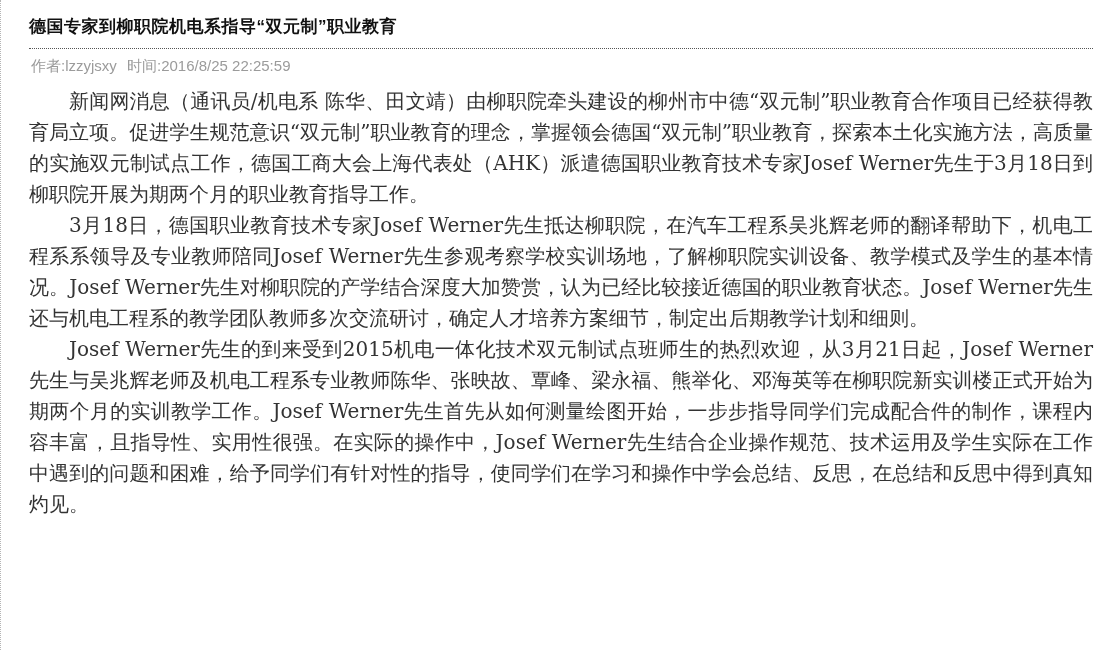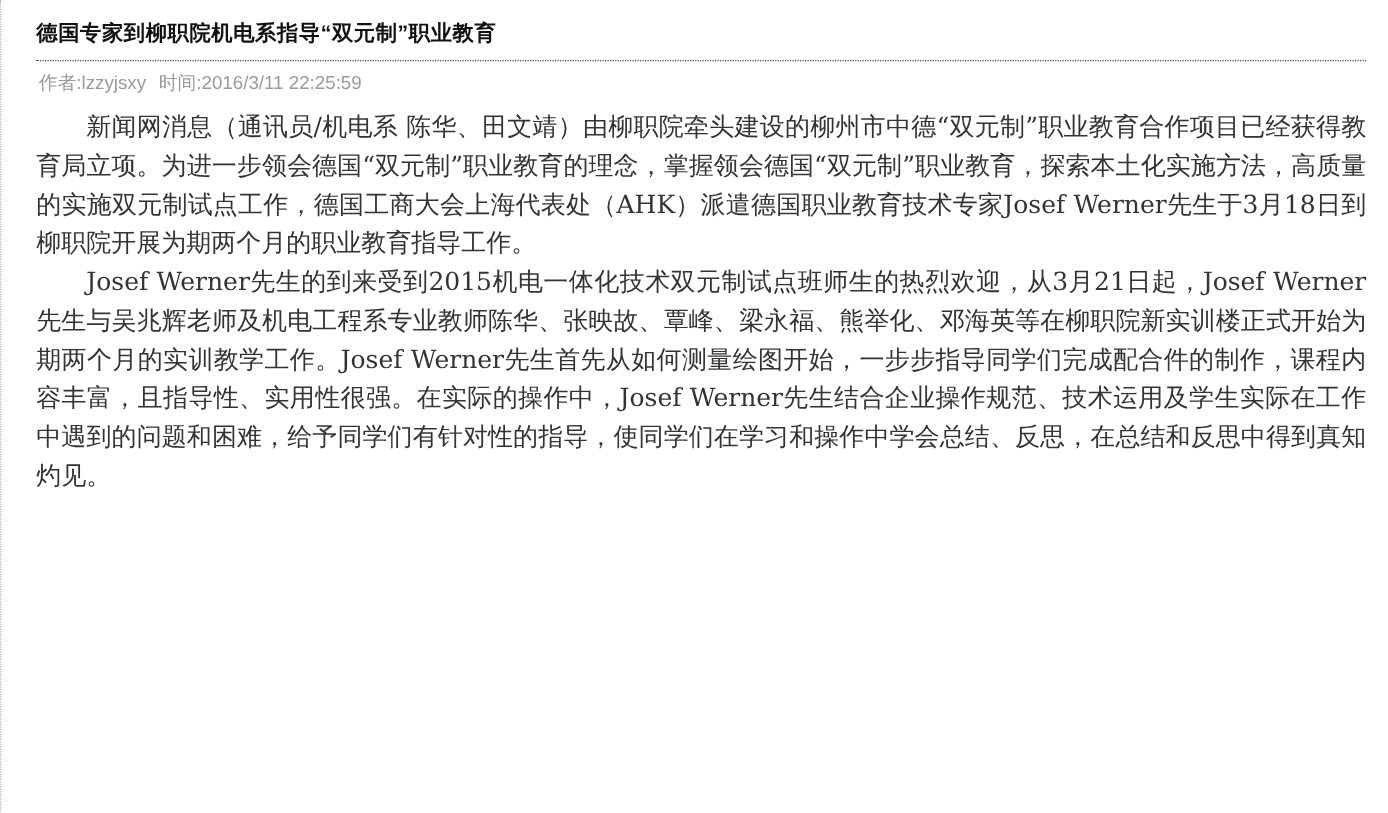--- a/index.html
+++ b/index.html
@@ -53,21 +53,22 @@
 <body>
 
 <div class="page">
 
   <h1 class="article-title">德国专家到柳职院机电系指导“双元制”职业教育</h1>
 
   <div class="title-divider"></div>
 
   <div class="article-meta">
     <span class="meta-item">作者:lzzyjsxy</span>
-    <span class="meta-item">时间:2016/3/11 22:25:59</span>
+    <span class="meta-item">时间:2016/8/25 22:25:59</span>
   </div>
 
   <div class="article-body">
-    <p><b>新闻网消息（通讯员/机电系 陈华、田文靖）</b><span>由柳职院牵头建设的柳州市中德“双元制”职业教育合作项目已经获得教育局立项。为进一步领会德国“双元制”职业教育的理念，掌握领会德国“双元制”职业教育，探索本土化实施方法，高质量的实施双元制试点工作，德国工商大会上海代表处（AHK）派遣德国职业教育技术专家Josef Werner先生于3月18日到柳职院开展为期两个月的职业教育指导工作。</span></p>
+    <p><b>新闻网消息（通讯员/机电系 陈华、田文靖）</b><span>由柳职院牵头建设的柳州市中德“双元制”职业教育合作项目已经获得教育局立项。促进学生规范意识“双元制”职业教育的理念，掌握领会德国“双元制”职业教育，探索本土化实施方法，高质量的实施双元制试点工作，德国工商大会上海代表处（AHK）派遣德国职业教育技术专家Josef Werner先生于3月18日到柳职院开展为期两个月的职业教育指导工作。</span></p>
+    <p><b></b><span>3月18日，德国职业教育技术专家Josef Werner先生抵达柳职院，在汽车工程系吴兆辉老师的翻译帮助下，机电工程系系领导及专业教师陪同Josef Werner先生参观考察学校实训场地，了解柳职院实训设备、教学模式及学生的基本情况。Josef Werner先生对柳职院的产学结合深度大加赞赏，认为已经比较接近德国的职业教育状态。Josef Werner先生还与机电工程系的教学团队教师多次交流研讨，确定人才培养方案细节，制定出后期教学计划和细则。</span></p>
     <p><b></b><span>Josef Werner先生的到来受到2015机电一体化技术双元制试点班师生的热烈欢迎，从3月21日起，Josef Werner先生与吴兆辉老师及机电工程系专业教师陈华、张映故、覃峰、梁永福、熊举化、邓海英等在柳职院新实训楼正式开始为期两个月的实训教学工作。Josef Werner先生首先从如何测量绘图开始，一步步指导同学们完成配合件的制作，课程内容丰富，且指导性、实用性很强。在实际的操作中，Josef Werner先生结合企业操作规范、技术运用及学生实际在工作中遇到的问题和困难，给予同学们有针对性的指导，使同学们在学习和操作中学会总结、反思，在总结和反思中得到真知灼见。</span></p>
   </div>
 
 </div>
 
 </body></html>

